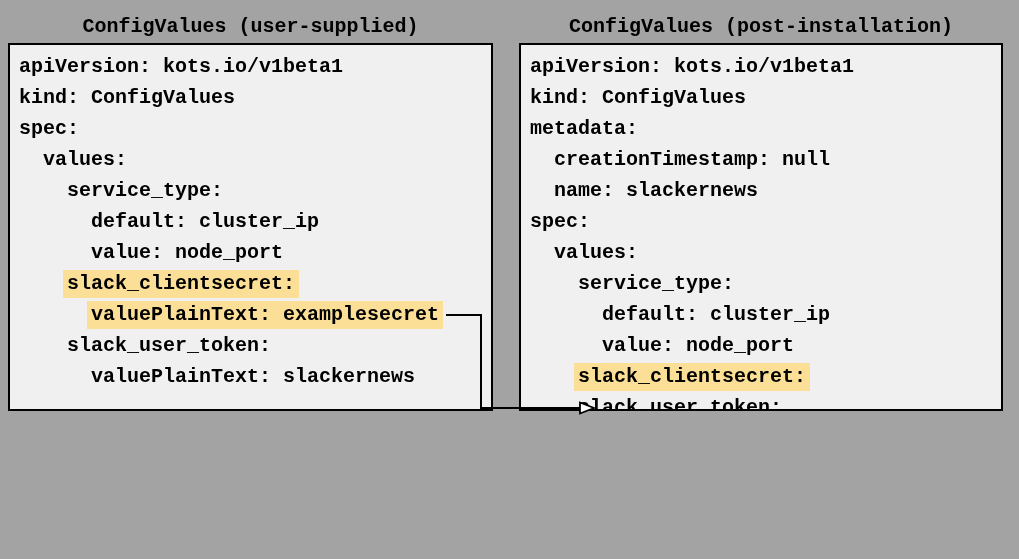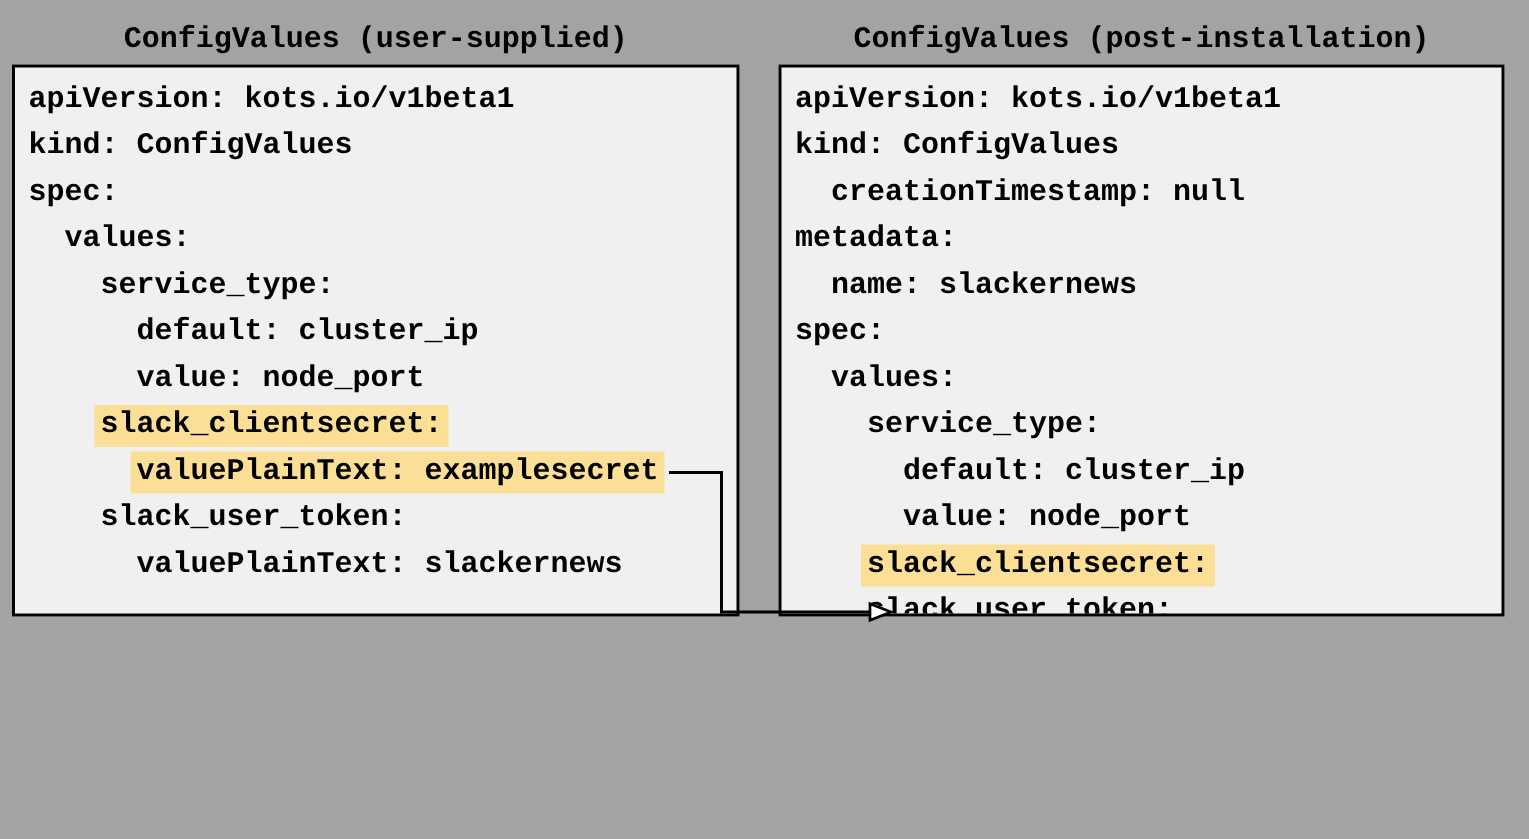--- a/index.html
+++ b/index.html
@@ -78,22 +78,22 @@
       <div class="line" style="padding-left: 6ch;"><span>value: node_port</span></div>
       <div class="line" style="padding-left: 4ch;"><span class="hl">slack_clientsecret:</span></div>
       <div class="line" style="padding-left: 6ch;"><span class="hl">valuePlainText: examplesecret</span></div>
       <div class="line" style="padding-left: 4ch;"><span>slack_user_token:</span></div>
       <div class="line" style="padding-left: 6ch;"><span>valuePlainText: slackernews</span></div>
     </div>
 
   <div class="panel" id="panel-right">
       <div class="line" style="padding-left: 0ch;"><span>apiVersion: kots.io/v1beta1</span></div>
       <div class="line" style="padding-left: 0ch;"><span>kind: ConfigValues</span></div>
+      <div class="line" style="padding-left: 0ch;"><span>metadata:</span></div>
       <div class="line" style="padding-left: 2ch;"><span>creationTimestamp: null</span></div>
-      <div class="line" style="padding-left: 0ch;"><span>metadata:</span></div>
       <div class="line" style="padding-left: 2ch;"><span>name: slackernews</span></div>
       <div class="line" style="padding-left: 0ch;"><span>spec:</span></div>
       <div class="line" style="padding-left: 2ch;"><span>values:</span></div>
       <div class="line" style="padding-left: 4ch;"><span>service_type:</span></div>
       <div class="line" style="padding-left: 6ch;"><span>default: cluster_ip</span></div>
       <div class="line" style="padding-left: 6ch;"><span>value: node_port</span></div>
       <div class="line" style="padding-left: 4ch;"><span class="hl">slack_clientsecret:</span></div>
       <div class="line" style="padding-left: 4ch;"><span>slack_user_token:</span></div>
     </div>
 

